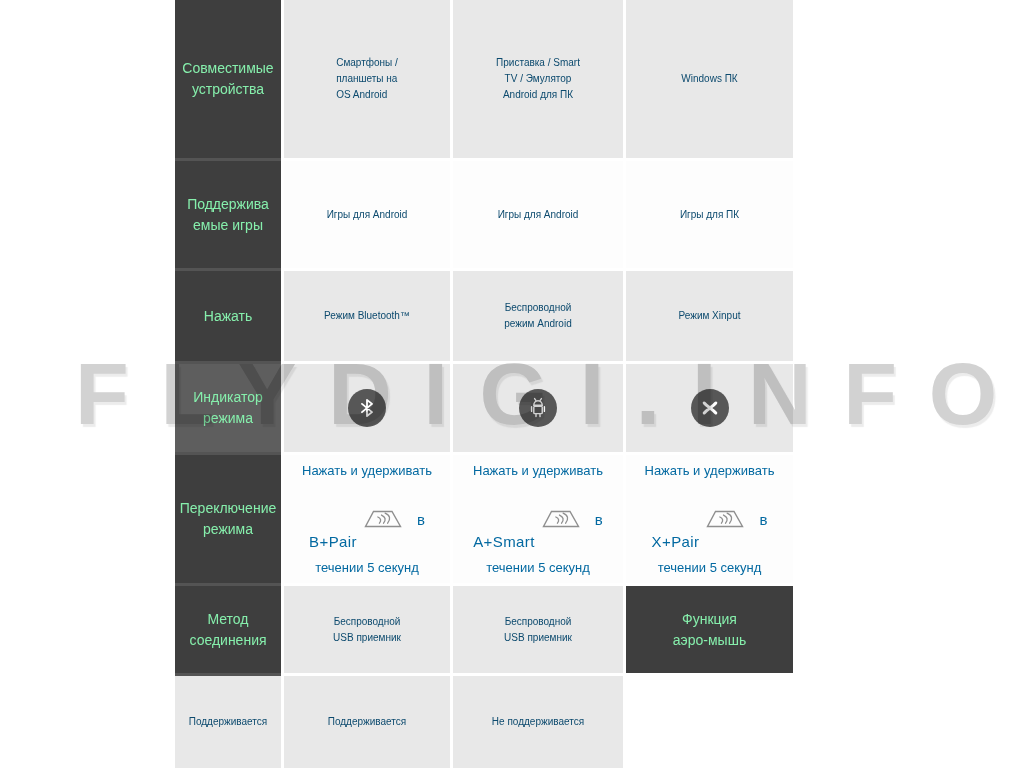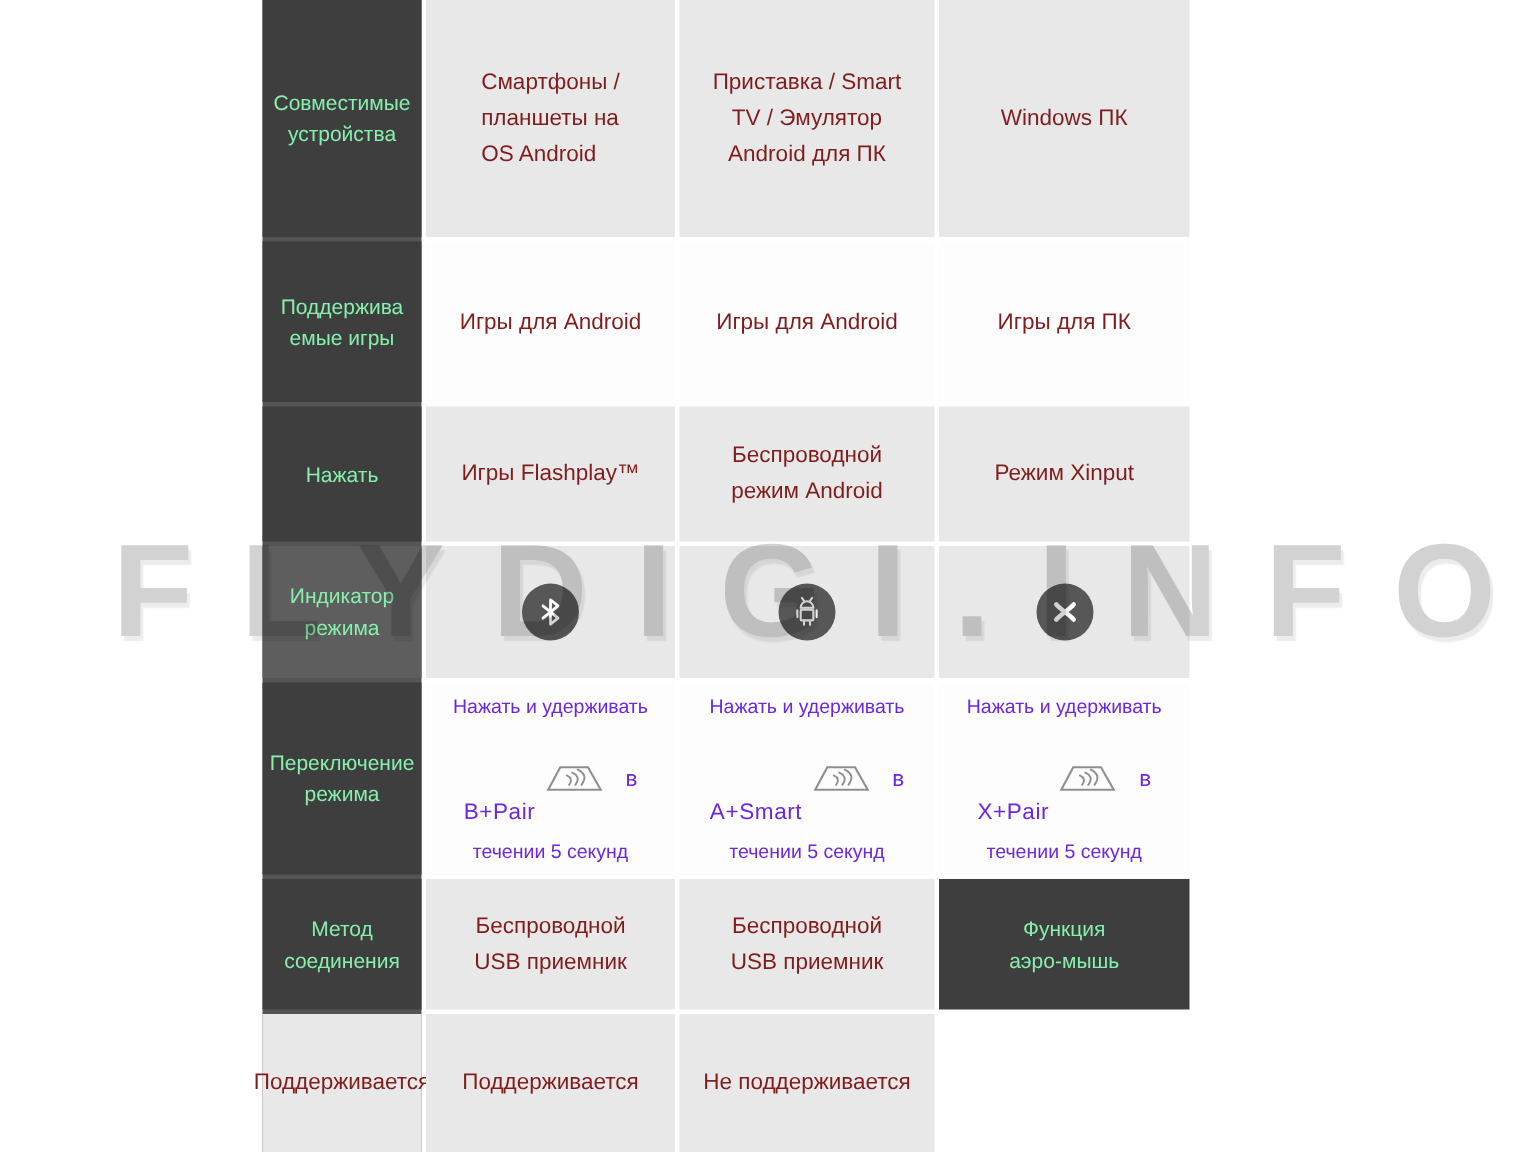--- a/index.html
+++ b/index.html
@@ -17,31 +17,31 @@
     grid-template-rows:158px 107px 90px 88px 128px 87px 92px;
     column-gap:3px; row-gap:3px;
   }
   .hcell {
     background:#3e3e3e; color:#86efac; font-size:14px; line-height:1.5;
     display:flex; align-items:center; justify-content:center;
     text-align:center; white-space:pre-line;
   }
   .hcell.lighter { background:#5e5e5e; }
   .cell {
-    background:#e8e8e8; color:#7f1d1d; font-size:15px; line-height:1.6;
+    background:#e8e8e8; color:#0c4a6e; font-size:10px; line-height:1.6;
     display:flex; align-items:center; justify-content:center;
     text-align:center; white-space:pre-line;
   }
   .cell.white { background:#fdfdfd; }
   .left-block { text-align:left; display:inline-block; }
   .icon-circle {
     width:38px; height:38px; border-radius:50%; background:#575757;
     display:flex; align-items:center; justify-content:center;
   }
-  .switch-cell { flex-direction:column; font-size:13px; line-height:1.8; color:#6d28d9; }
+  .switch-cell { flex-direction:column; font-size:13px; line-height:1.8; color:#0369a1; }
   .combo-line { display:flex; align-items:center; font-size:15px; }
   .combo { margin-right:6px; letter-spacing:0.4px;margin-top:44px; }
   .mid-word { margin-left:14px; }
   .pair-icon svg { display:block; }
   .watermark {
     position:absolute; left:16px; top:350px; width:100%;
     text-align:center; white-space:nowrap; line-height:1;
     font-size:88px; font-weight:bold; letter-spacing:0.36em;
     color:#d2d2d2; mix-blend-mode:multiply; z-index:5;
     text-shadow:2px 3px 1px rgba(150,150,150,0.18);
@@ -66,21 +66,21 @@
 Android для ПК</span></div>
     <div class="cell"><span>Windows ПК</span></div>
 
     <div class="hcell">Поддержива
 емые игры</div>
     <div class="cell white"><span>Игры для Android</span></div>
     <div class="cell white"><span>Игры для Android</span></div>
     <div class="cell white"><span>Игры для ПК</span></div>
 
     <div class="hcell">Нажать</div>
-    <div class="cell"><span>Игры Flashplay™</span></div>
+    <div class="cell"><span>Режим Bluetooth™</span></div>
     <div class="cell"><span>Беспроводной
 режим Android</span></div>
     <div class="cell"><span>Режим Xinput</span></div>
 
     <div class="hcell lighter">Индикатор
 режима</div>
     <div class="cell">
       <span class="icon-circle">
         <svg width="22" height="22" viewBox="0 0 24 24">
             <path d="M6.5 7.5 L17.5 16.5 L12 20.8 L12 3.2 L17.5 7.5 L6.5 16.5" fill="none" stroke="#ffffff" stroke-width="2" stroke-linejoin="round" stroke-linecap="round"></path>

